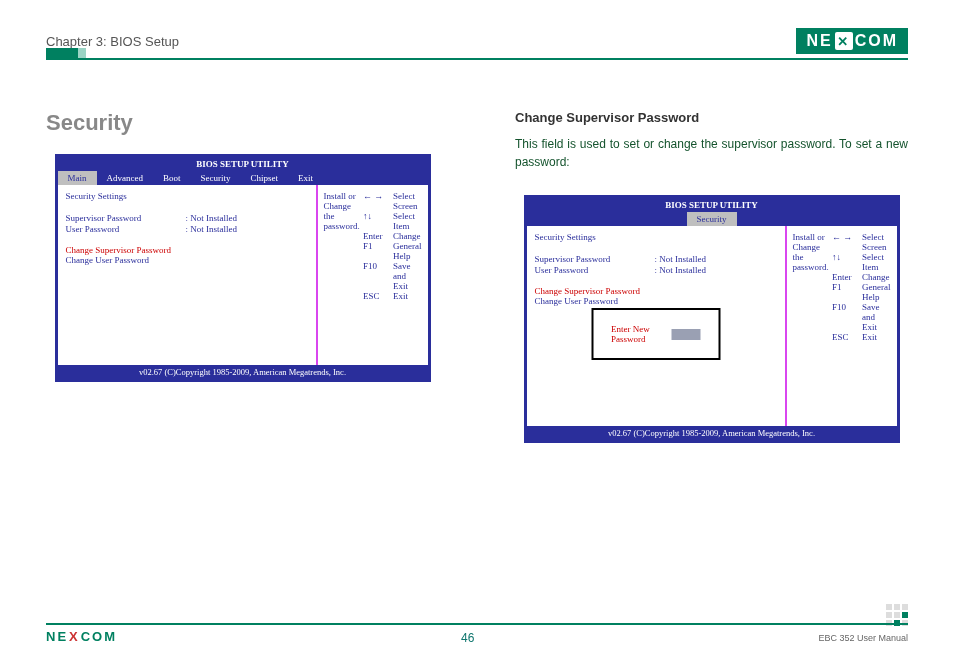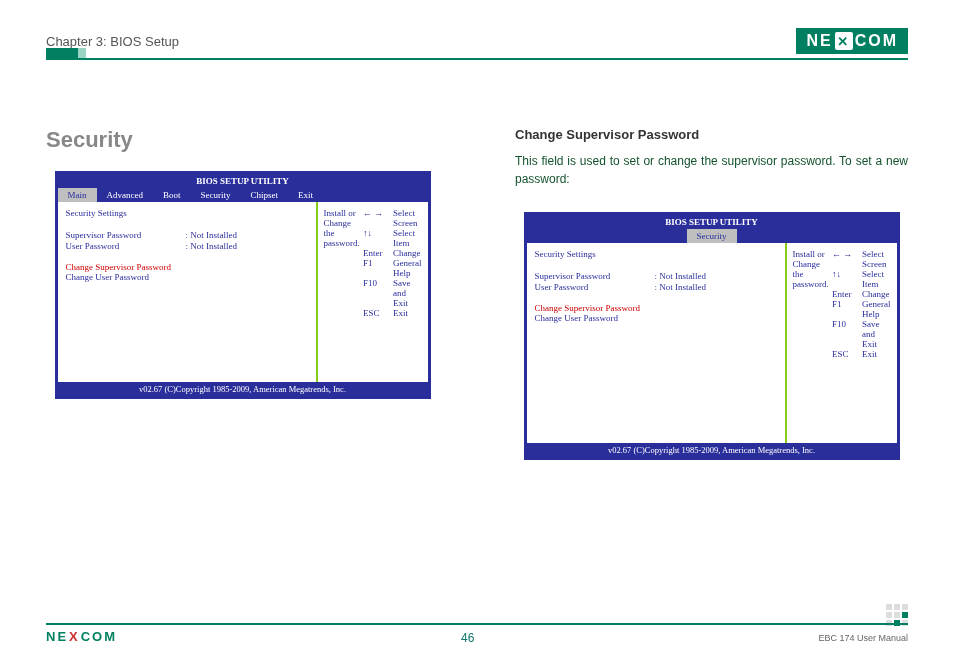--- a/index.html
+++ b/index.html
@@ -47,21 +47,21 @@
     top: 48px;
     left: 46px;
     width: 40px; height: 10px;
     background: #008060;
     border-right: 8px solid #9bd4c5;
   }
 
   .columns {
     display: flex;
     gap: 76px;
-    margin-top: 67px;
+    margin-top: 50px;
   }
   .col { flex: 1; }
 
   h1.security {
     font-size: 22px;
     color: #888;
     font-weight: bold;
     margin-bottom: 18px;
   }
   h2.sub {
@@ -120,21 +120,21 @@
     justify-content: center;
   }
   .bios-body {
     display: flex;
     min-height: 180px;
   }
   .bios-main {
     flex: 1;
     padding: 6px 8px;
     color: #2a2e9b;
-    border-right: 2px solid #84cc16;
+    border-right: 2px solid #d946ef;
     position: relative;
   }
   .bios-side {
     width: 110px;
     padding: 6px 6px;
     color: #2a2e9b;
     display: flex;
     flex-direction: row;
     justify-content: space-between;
   }
@@ -313,20 +313,24 @@
             <div class="field-val">: Not Installed</div>
           </div>
           <div class="field-row">
             <div class="field-label">User Password</div>
             <div class="field-val">: Not Installed</div>
           </div>
           <div style="height:10px;"></div>
           <div class="hot">Change Supervisor Password</div>
           <div>Change User Password</div>
 
+          <div class="dialog">
+            <span class="dialog-label">Enter New Password</span>
+            <span class="dialog-input"></span>
+          </div>
         </div>
         <div class="bios-side">
           <div>Install or Change the password.</div>
           <div class="help-block">
             <div class="help-row">
                 <div class="help-k">← →</div>
                 <div>Select Screen</div>
               </div>
             <div class="help-row">
                 <div class="help-k">↑↓</div>
@@ -370,14 +374,14 @@
 
 <div class="page-footer">
   <div>
     <div class="footer-logo">
       <span>NE</span>
       <span class="xf">X</span>
       <span>COM</span>
     </div>
   </div>
   <div class="page-num">46</div>
-  <div>EBC 174 User Manual</div>
+  <div>EBC 352 User Manual</div>
 </div>
 
 </body></html>

